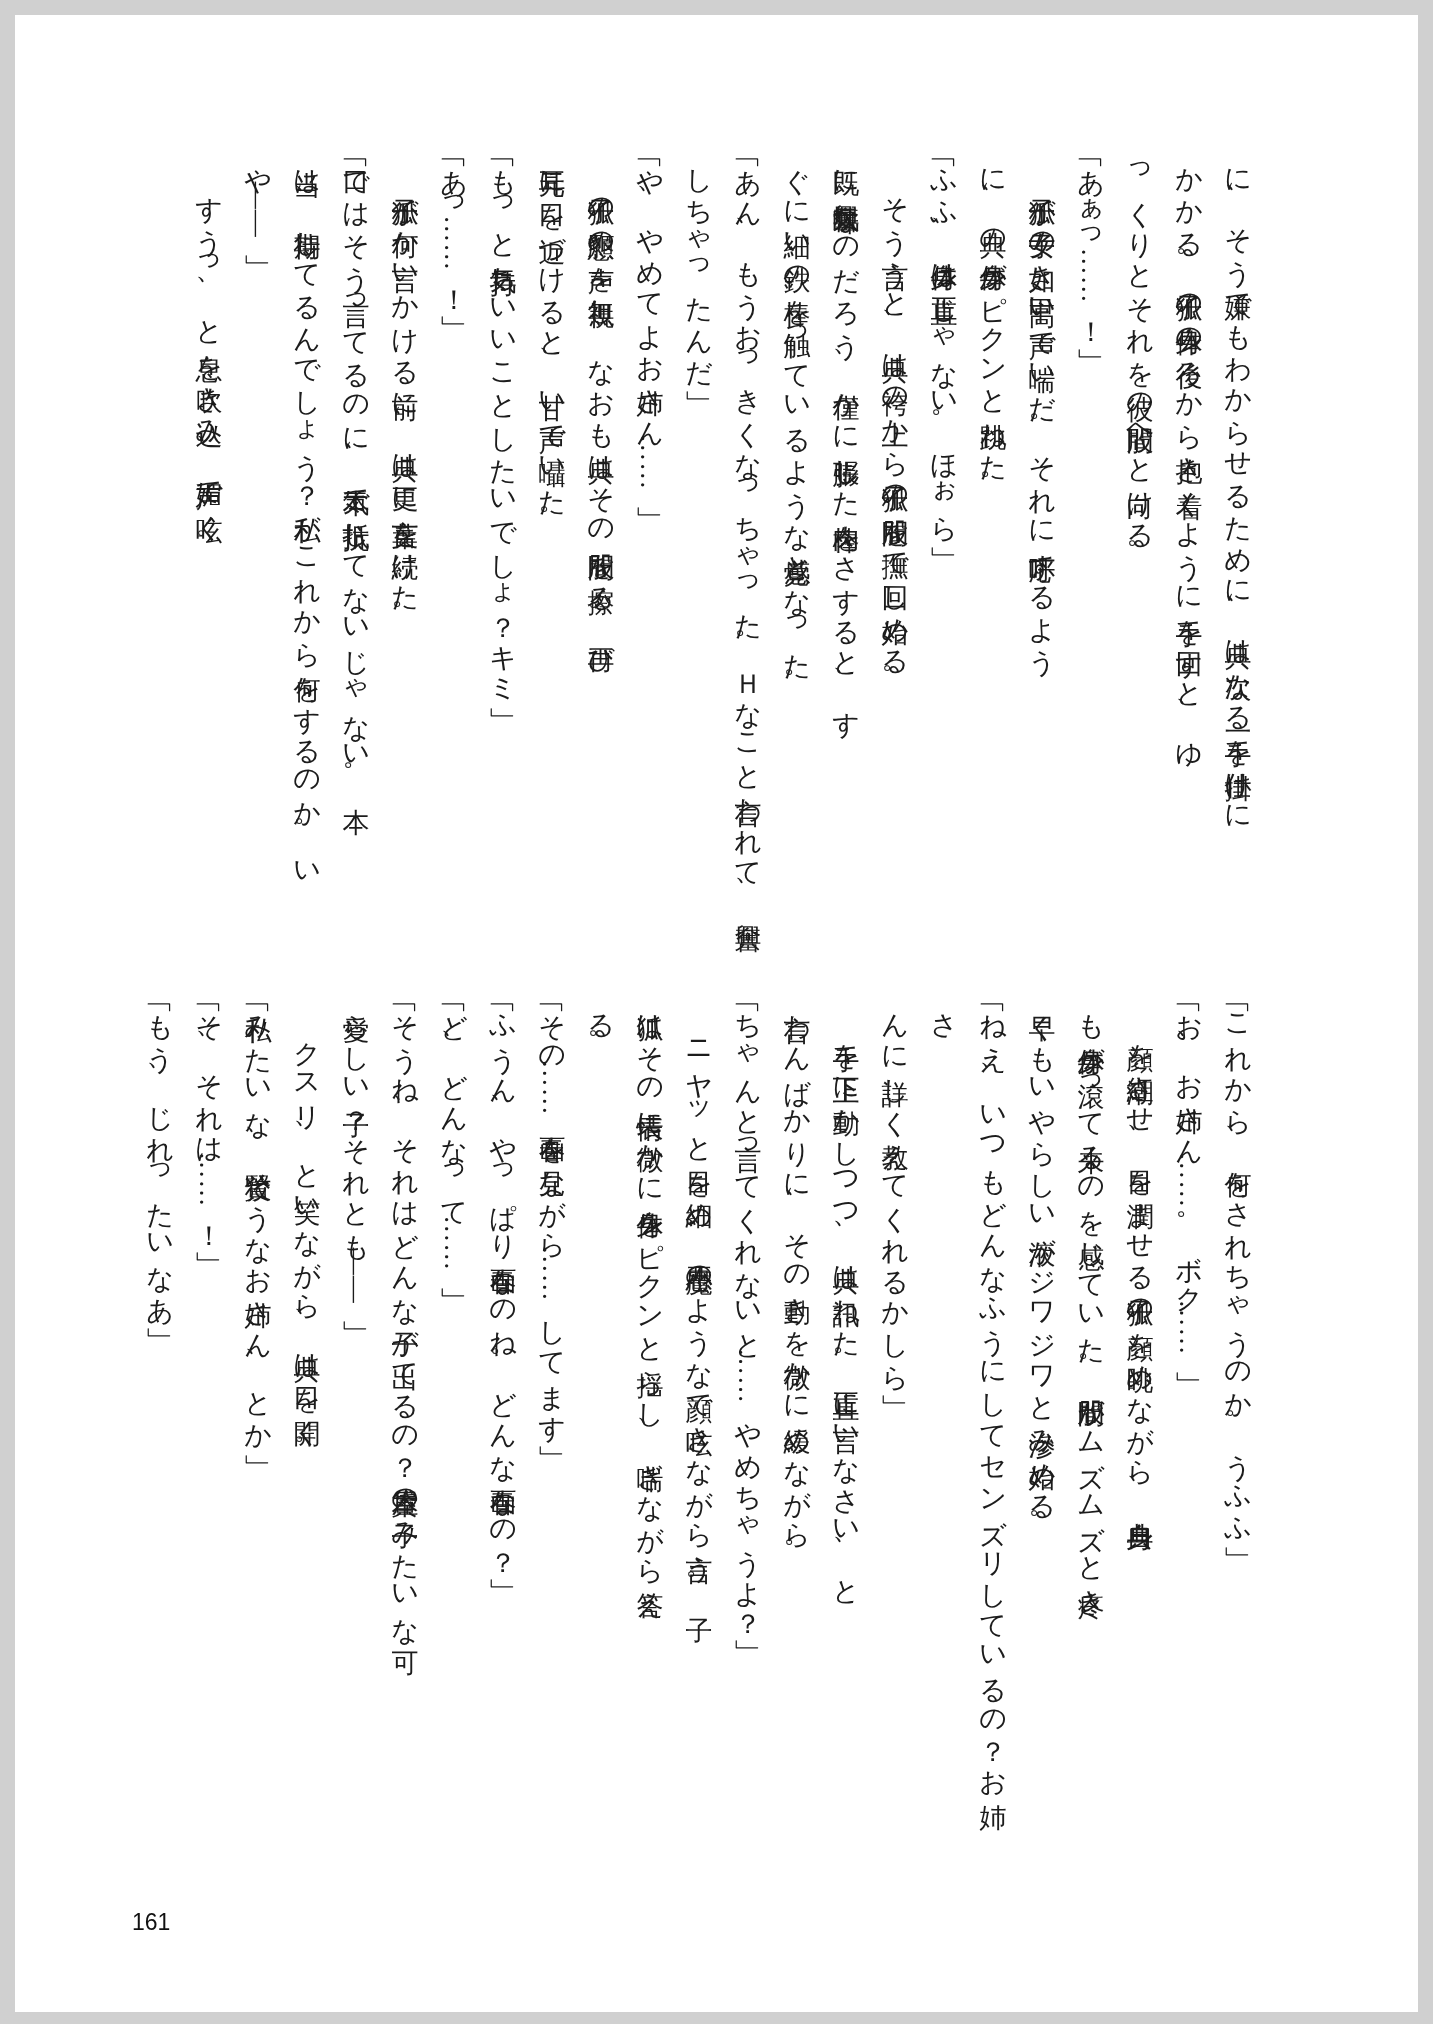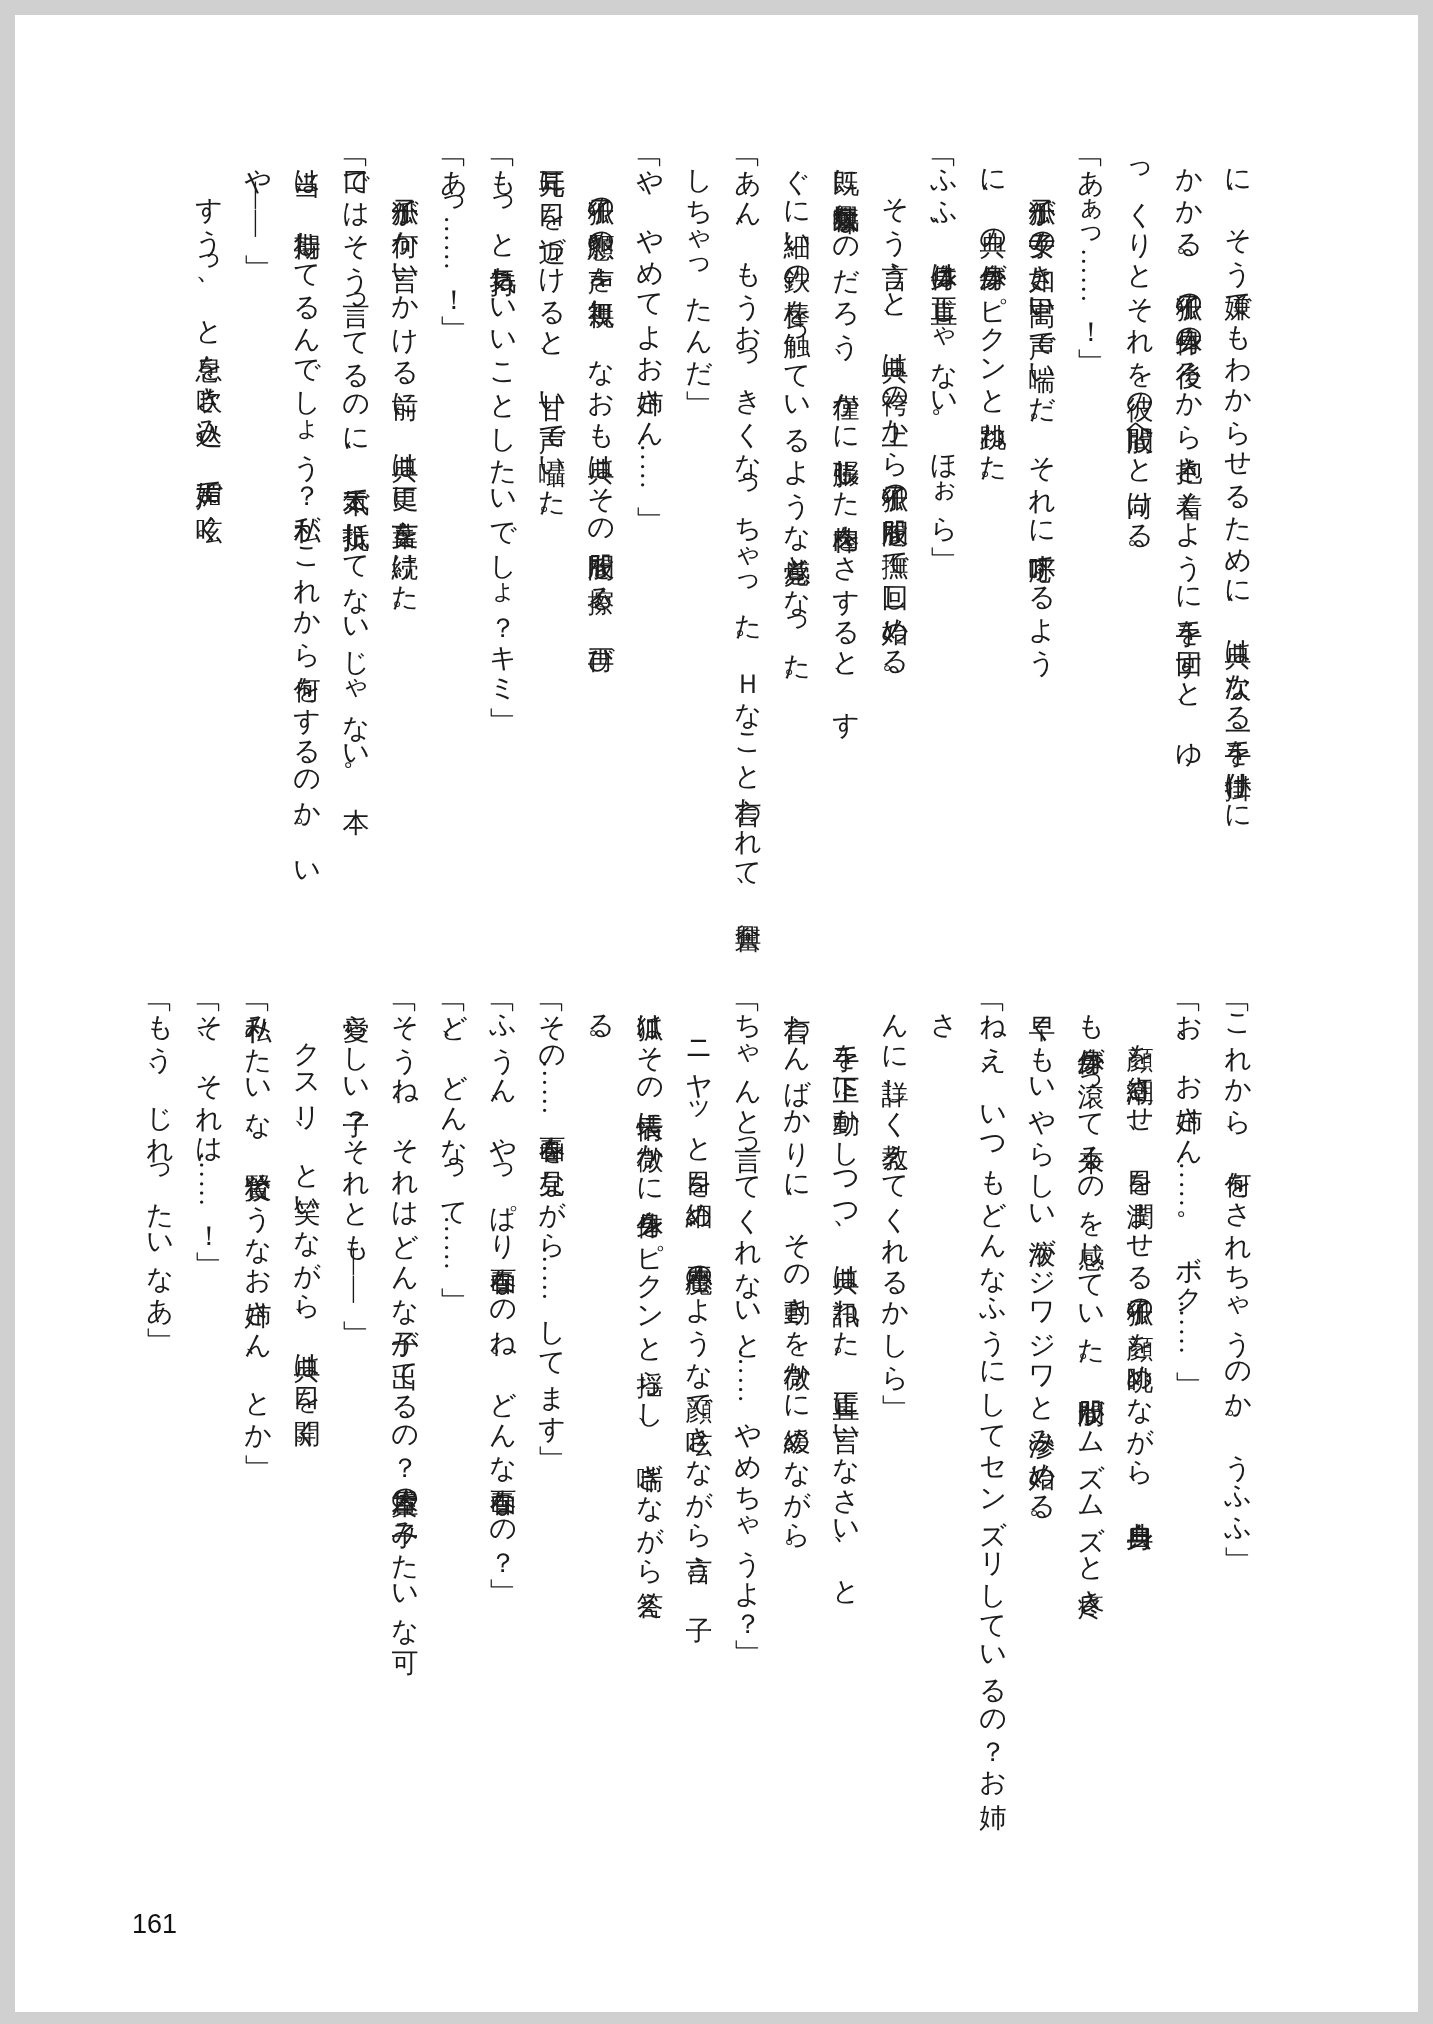--- a/index.html
+++ b/index.html
@@ -39,21 +39,21 @@
   }
   .bottom-block {
     top: 980px;
     right: 156px;
   }
   .page-number {
     position: absolute;
     left: 117px;
     top: 1896px;
     font-family: "Liberation Sans", "DejaVu Sans", sans-serif;
-    font-size: 27px;
+    font-size: 23px;
     line-height: 1;
     color: #111111;
   }
 </style>
 </head>
 <body>
 
 <div class="stage">
   <div class="paper">
     <div class="vtext top-block">に、そう嫌でもわからせるために、典は次なる一手を仕掛けに

